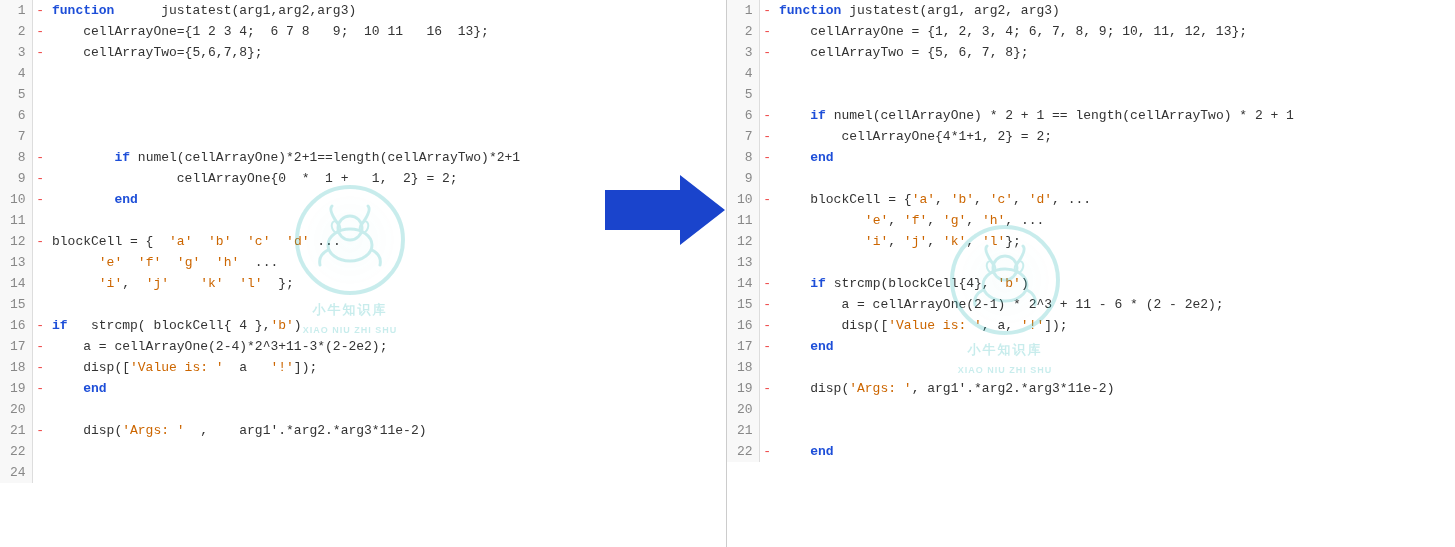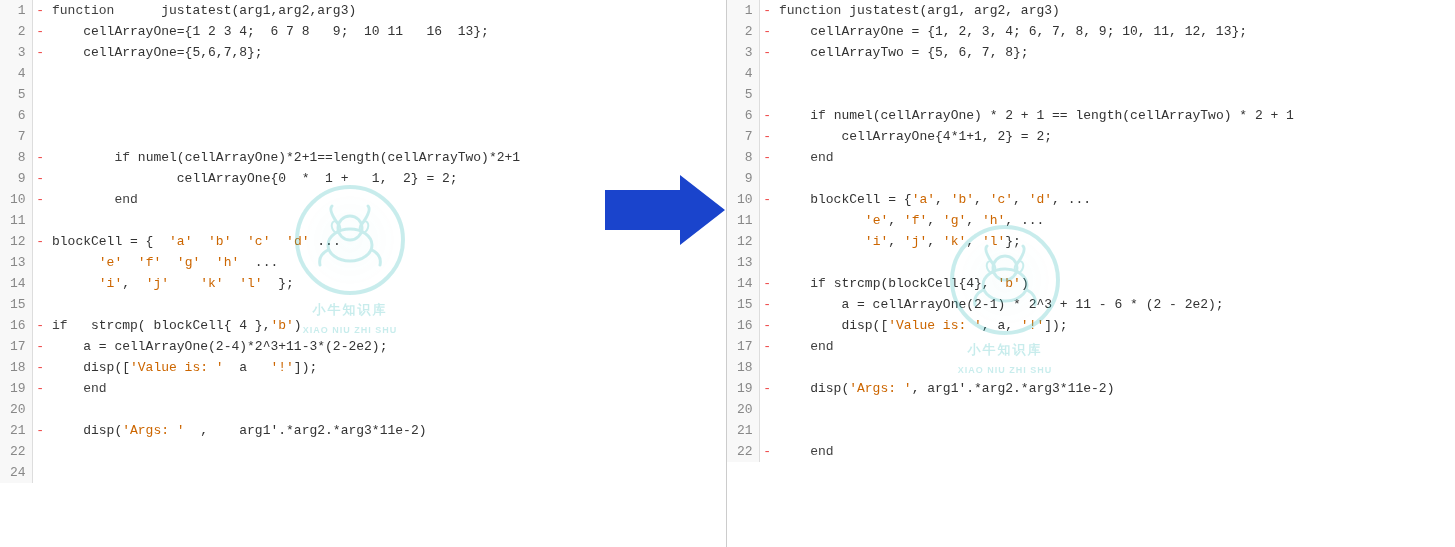--- a/index.html
+++ b/index.html
@@ -60,21 +60,21 @@
       vertical-align: top;
     }
 
     .code-line {
       padding-left: 4px;
       white-space: pre;
       color: #333;
       vertical-align: top;
     }
 
-    .kw { color: #404040; font-weight: normal; }
+    .kw { color: #1d4ed8; font-weight: bold; }
     .str { color: #cc6600; }
 
     
     .arrow-container {
       position: absolute;
       left: 600px;
       top: 170px;
       width: 130px;
       height: 80px;
       display: flex;
@@ -146,21 +146,21 @@
           <td class="code-line"><span class="kw">function</span>      justatest(arg1,arg2,arg3)</td>
         </tr>
         <tr>
           <td class="line-num">2</td>
           <td class="line-indicator">-</td>
           <td class="code-line">    cellArrayOne={1 2 3 4;  6 7 8   9;  10 11   16  13};</td>
         </tr>
         <tr>
           <td class="line-num">3</td>
           <td class="line-indicator">-</td>
-          <td class="code-line">    cellArrayOne={5,6,7,8};</td>
+          <td class="code-line">    cellArrayTwo={5,6,7,8};</td>
         </tr>
         <tr>
           <td class="line-num">4</td>
           <td class="line-indicator"></td>
           <td class="code-line"></td>
         </tr>
         <tr>
           <td class="line-num">5</td>
           <td class="line-indicator"></td>
           <td class="code-line"></td>

